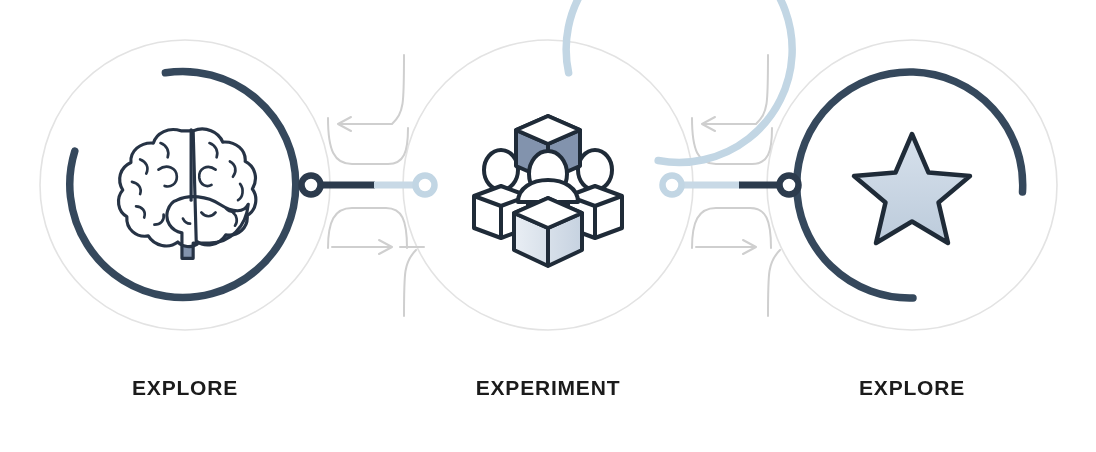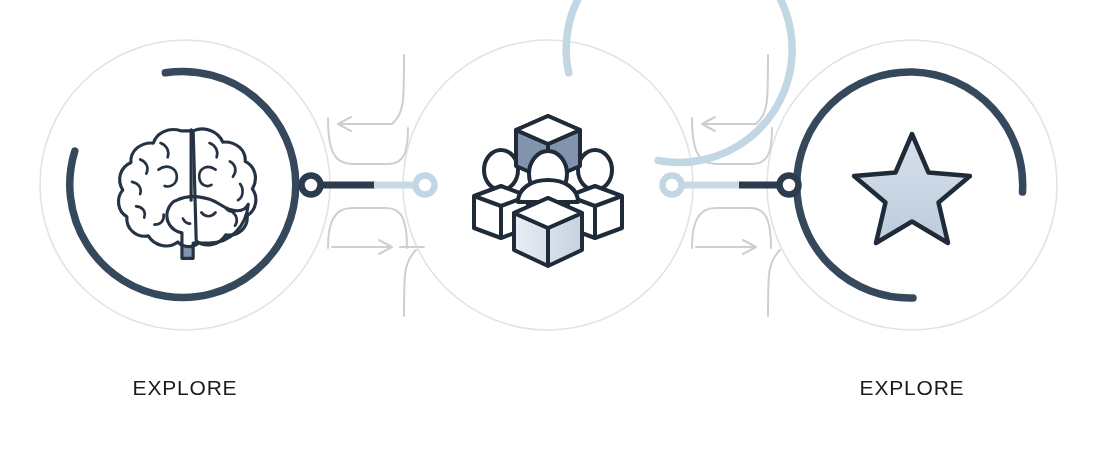--- a/index.html
+++ b/index.html
@@ -8,21 +8,21 @@
   #stage{position:absolute;left:0;top:0;width:1096px;height:452px;}
   svg#diagram{position:absolute;left:0;top:0;width:1096px;height:452px;display:block;}
   .label{
     position:absolute;
     text-align:center;
     font-size:21px;
     letter-spacing:0.8px;
     color:#1b1b1b;
     font-family:"Liberation Sans","DejaVu Sans",sans-serif;
     white-space:nowrap;
-    font-weight:400;
+    font-weight:700;
   }
   .label-1{left:35px;top:376px;width:300px;}
   .label-2{left:398px;top:376px;width:300px;}
   .label-3{left:762px;top:376px;width:300px;}
 </style>
 </head>
 <body>
 
 <div id="stage">
 
@@ -199,15 +199,16 @@
     <g transform="translate(912,190)">
       <path d="M 0,-56 L 16.5,-17.5 L 58,-14 L 26.5,12.5 L 36,53 L 0,31.5 L -36,53 L -26.5,12.5 L -58,-14 L -16.5,-17.5 Z" fill="url(#starGrad)" stroke="#1f2b38" stroke-width="4.5" stroke-linejoin="round"></path>
     </g>
 
     <circle cx="789" cy="185" r="9.5" fill="#ffffff" stroke="#2c3b4d" stroke-width="6.5"></circle>
   </g>
 
 </svg>
 
 <div class="label label-1">EXPLORE</div>
+<div class="label label-2">EXPERIMENT</div>
 <div class="label label-3">EXPLORE</div>
 
 </div>
 
 </body></html>

